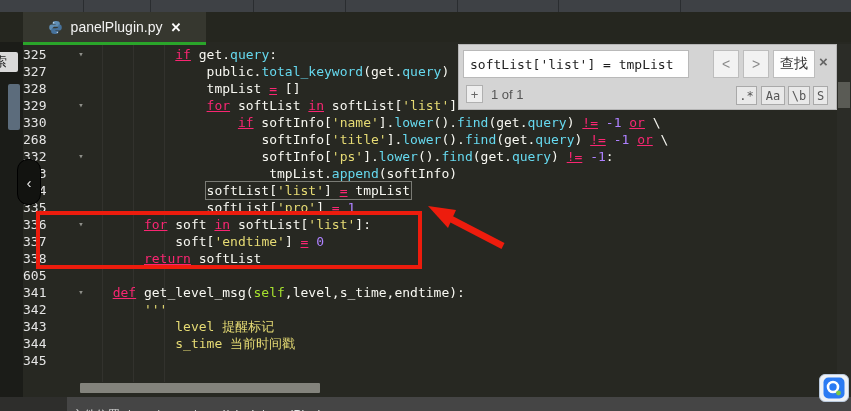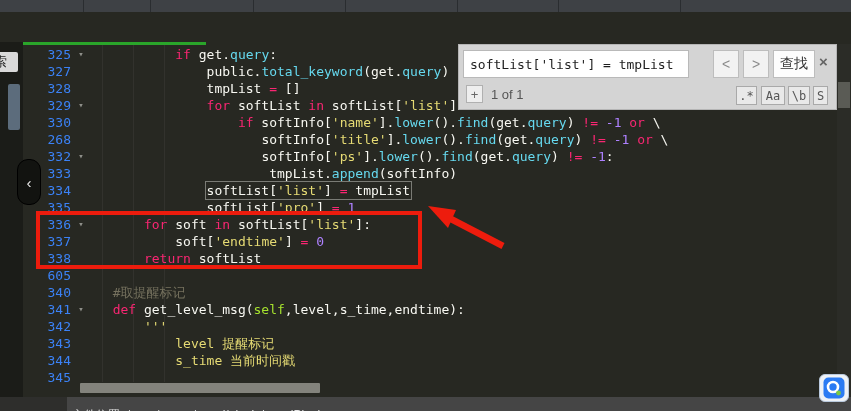--- a/index.html
+++ b/index.html
@@ -21,24 +21,24 @@
               font-size:13px;line-height:20px;overflow:hidden;border-radius:0 2px 2px 0;z-index:6;}
   .search-tag span{margin-left:-6px;display:inline-block;}
   .rail-thumb{position:absolute;left:8px;top:84px;width:12px;height:46px;background:#5c6c7c;border-radius:2px;z-index:6;}
   .collapse-pill{position:absolute;left:17px;top:159px;width:22px;height:44px;background:#121310;border:1px solid #000;
                  border-radius:11px;z-index:6;display:flex;align-items:center;justify-content:center;
                  color:#e8e8e8;font-size:15px;cursor:pointer;}
   
   .editor{position:absolute;left:23px;top:45px;width:814px;height:352px;background:#272822;overflow:hidden;}
   .guide{position:absolute;top:0;width:1px;height:337px;background:rgba(255,255,255,0.05);}
   .code-line{display:flex;height:17px;line-height:17px;font-family:"DejaVu Sans Mono",monospace;font-size:13px;}
-  .ln{width:48px;text-align:right;color:#3b82f6;flex:0 0 auto;padding-right:2px;}
+  .ln{width:48px;text-align:left;color:#e5e5e5;flex:0 0 auto;padding-right:2px;}
   .fold{width:16px;flex:0 0 auto;color:#8f908a;font-size:9px;text-align:center;line-height:17px;cursor:pointer;}
   .code{white-space:pre;margin-left:8px;}
-  .tk-k{color:var(--keyword);} .tk-p{color:var(--plain);} .tk-f{color:var(--func);}
+  .tk-k{color:var(--keyword);text-decoration:underline;} .tk-p{color:var(--plain);} .tk-f{color:var(--func);}
   .tk-s{color:var(--string);} .tk-n{color:var(--number);} .tk-c{color:var(--comment);}
   .tk-g{color:var(--self);}
   .match{outline:1px solid rgba(248,248,242,0.40);outline-offset:1px;}
   
   .hscroll-thumb{position:absolute;left:80px;top:383px;width:240px;height:10px;background:#83837c;border-radius:1px;z-index:7;cursor:pointer;}
   .vscroll{position:absolute;left:837px;top:44px;width:14px;height:353px;background:#2b2c27;z-index:5;}
   .vscroll-thumb{position:absolute;left:1px;top:38px;width:12px;height:26px;background:#5a5b55;cursor:pointer;}
   
   .find{position:absolute;left:458px;top:44px;width:379px;height:66px;background:#d4d4d4;
         border:1px solid #b5b5b5;box-sizing:border-box;z-index:8;}
@@ -77,20 +77,34 @@
   <div class="top-strip">
       <div class="sep" style="left: 83px;"></div>
       <div class="sep" style="left: 150px;"></div>
       <div class="sep" style="left: 253px;"></div>
       <div class="sep" style="left: 345px;"></div>
       <div class="sep" style="left: 457px;"></div>
       <div class="sep" style="left: 558px;"></div>
       <div class="sep" style="left: 680px;"></div>
     </div>
 
+  <div class="tab-bar">
+    <div class="tab">
+      <span style="display:flex;">
+        <svg width="15" height="15" viewBox="0 0 16 16">
+          <path d="M7.9 1c-1.9 0-3 .8-3 2.1V4.3h3.2v.6H3.6C2.1 4.9 1.3 6.2 1.3 8c0 1.8.8 3.1 2.3 3.1h1.3V9.4c0-1.4 1.1-2.1 2.5-2.1h3c1.3 0 2.2-.8 2.2-2.2V3.1C12.6 1.8 10.9 1 9 1h-1.1z" fill="#5f8db3"></path>
+          <path d="M8.1 15c1.9 0 3-.8 3-2.1v-1.2H7.9v-.6h4.5c1.5 0 2.3-1.3 2.3-3.1 0-1.8-.8-3.1-2.3-3.1h-1.3v1.7c0 1.4-1.1 2.1-2.5 2.1h-3c-1.3 0-2.2.8-2.2 2.2v2c0 1.3 1.7 2.1 3.6 2.1h1.1z" fill="#46719a"></path>
+          <circle cx="6.1" cy="2.9" r=".7" fill="#dfe9f2"></circle>
+          <circle cx="9.9" cy="13.1" r=".7" fill="#dfe9f2"></circle>
+        </svg>
+      </span>
+      <span class="tab-label">panelPlugin.py</span>
+      <span class="tab-close">✕</span>
+    </div>
+  </div>
   <div class="tab-underline"></div>
 
   <div class="left-rail"></div>
   <div class="search-tag"><span>索</span></div>
   <div class="rail-thumb"></div>
   <div class="collapse-pill">
     <span>‹</span>
   </div>
 
   <div class="editor">
@@ -160,25 +174,20 @@
         </div>
         <div class="code-line">
           <span class="ln">338</span>
           <span class="fold"></span>
           <span class="code">      <span class="tk-k">return</span><span class="tk-p"> softList</span></span>
         </div>
         <div class="code-line">
           <span class="ln">605</span>
           <span class="fold"></span>
           <span class="code"></span>
-        </div>
-        <div class="code-line">
-          <span class="ln">340</span>
-          <span class="fold"></span>
-          <span class="code">  <span class="tk-c">#取提醒标记</span></span>
         </div>
         <div class="code-line">
           <span class="ln">341</span>
           <span class="fold">▾</span>
           <span class="code">  <span class="tk-k">def</span><span class="tk-p"> get_level_msg(</span><span class="tk-g">self</span><span class="tk-p">,level,s_time,endtime):</span></span>
         </div>
         <div class="code-line">
           <span class="ln">342</span>
           <span class="fold"></span>
           <span class="code">      <span class="tk-s">'''</span></span>

